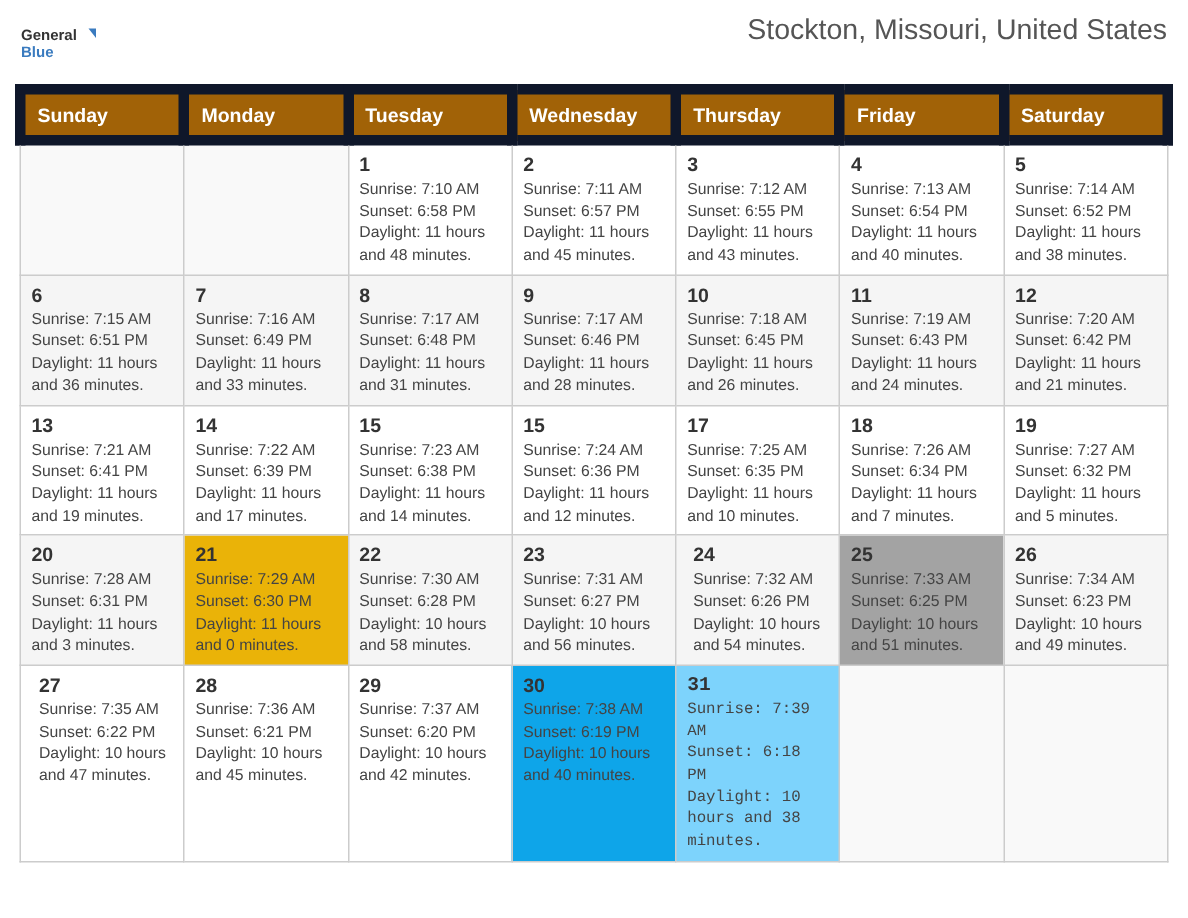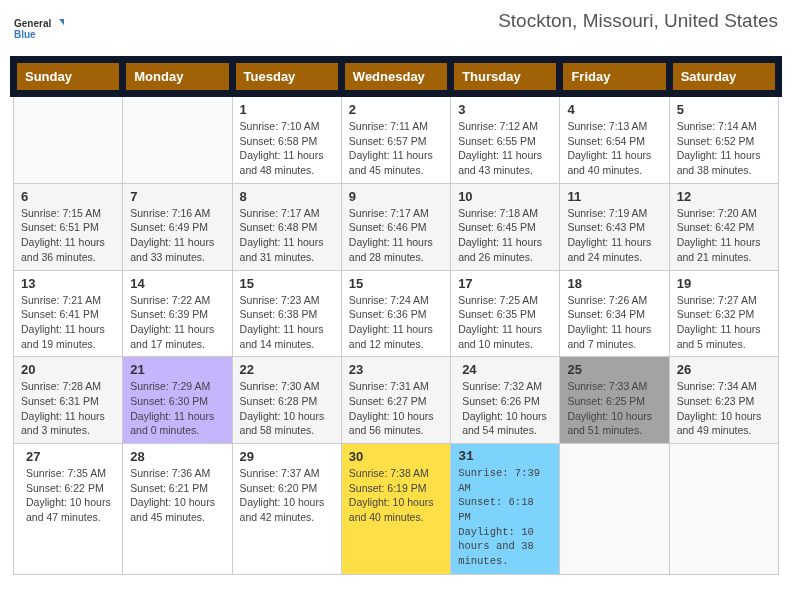--- a/index.html
+++ b/index.html
@@ -187,21 +187,21 @@
         <td style="background: rgb(255, 255, 255);">
           <span class="day-number">19</span>
           <div class="day-info">Sunrise: 7:27 AM<br>Sunset: 6:32 PM<br>Daylight: 11 hours and 5 minutes.</div>
         </td>
       </tr>
       <tr>
         <td style="background: rgb(245, 245, 245);">
           <span class="day-number">20</span>
           <div class="day-info">Sunrise: 7:28 AM<br>Sunset: 6:31 PM<br>Daylight: 11 hours and 3 minutes.</div>
         </td>
-        <td style="background: #c4b5fd; margin-top: 36px;">
+        <td style="background: #eab308; margin-top: 36px;">
           <span class="day-number">21</span>
           <div class="day-info">Sunrise: 7:29 AM<br>Sunset: 6:30 PM<br>Daylight: 11 hours and 0 minutes.</div>
         </td>
         <td style="background: rgb(245, 245, 245);">
           <span class="day-number">22</span>
           <div class="day-info">Sunrise: 7:30 AM<br>Sunset: 6:28 PM<br>Daylight: 10 hours and 58 minutes.</div>
         </td>
         <td style="background: rgb(245, 245, 245);">
           <span class="day-number">23</span>
           <div class="day-info">Sunrise: 7:31 AM<br>Sunset: 6:27 PM<br>Daylight: 10 hours and 56 minutes.</div>
@@ -225,21 +225,21 @@
           <div class="day-info">Sunrise: 7:35 AM<br>Sunset: 6:22 PM<br>Daylight: 10 hours and 47 minutes.</div>
         </td>
         <td style="background: rgb(255, 255, 255);">
           <span class="day-number">28</span>
           <div class="day-info">Sunrise: 7:36 AM<br>Sunset: 6:21 PM<br>Daylight: 10 hours and 45 minutes.</div>
         </td>
         <td style="background: rgb(255, 255, 255);">
           <span class="day-number">29</span>
           <div class="day-info">Sunrise: 7:37 AM<br>Sunset: 6:20 PM<br>Daylight: 10 hours and 42 minutes.</div>
         </td>
-        <td style="background: #fde047;">
+        <td style="background: #0ea5e9;">
           <span class="day-number">30</span>
           <div class="day-info">Sunrise: 7:38 AM<br>Sunset: 6:19 PM<br>Daylight: 10 hours and 40 minutes.</div>
         </td>
         <td style="background: #7dd3fc; font-family: Liberation Mono, monospace;">
           <span class="day-number">31</span>
           <div class="day-info">Sunrise: 7:39 AM<br>Sunset: 6:18 PM<br>Daylight: 10 hours and 38 minutes.</div>
         </td>
         <td class="empty-cell"></td>
         <td class="empty-cell"></td>
       </tr>

